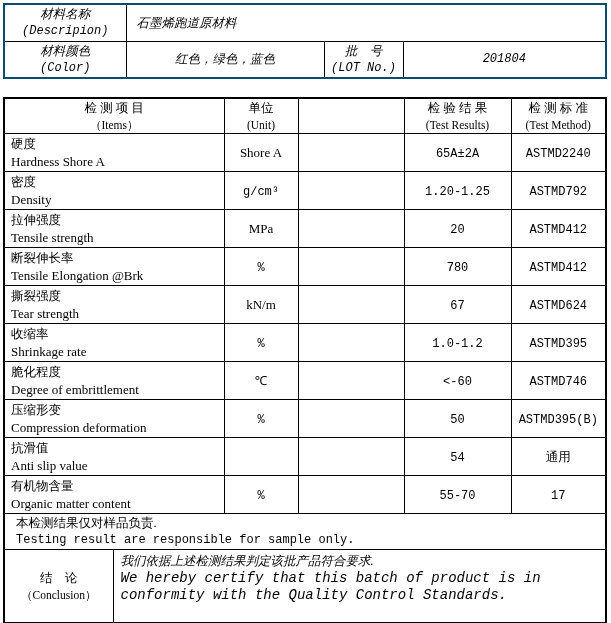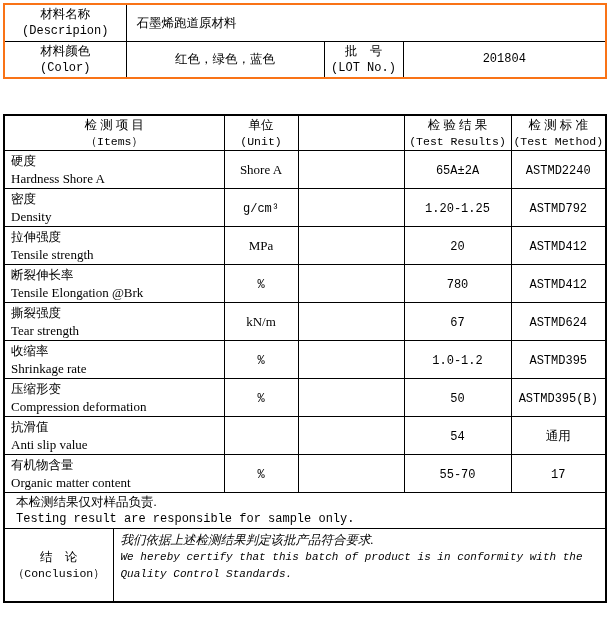--- a/index.html
+++ b/index.html
@@ -23,29 +23,30 @@
     padding: 0;
     font-weight: normal;
     overflow: hidden;
   }
   
   .info-table {
     position: absolute;
     left: 3px;
     top: 3px;
     width: 602px;
-    border: 2px solid #f97316;
+    border: 2px solid #0c4a6e;
+    font-style: italic;
   }
   .info-table tr.r1 { height: 37px; }
   .info-table tr.r2 { height: 34px; }
   
   .test-table {
     position: absolute;
     left: 3px;
-    top: 114px;
+    top: 97px;
     width: 602px;
     border: 2px solid #000000;
   }
   .r-head { height: 33px; }
   .r-data { height: 38px; }
   .r-note { height: 36px; }
   .r-conc { height: 73px; }
   
   .cn {
     font-family: "Liberation Serif", serif;
@@ -56,27 +57,27 @@
     font-family: "Liberation Serif", serif;
     font-size: 13px;
     line-height: 18px;
   }
   .mono {
     font-family: "Liberation Mono", monospace;
     font-size: 12px;
     line-height: 17px;
   }
   .mono-sm {
-    font-family: Liberation Mono, monospace;
+    font-family: Liberation Serif, serif;
     font-size: 11.5px;
     line-height: 16px;
   }
   .conclusion-en {
     font-family: "Liberation Mono", monospace;
-    font-size: 11px;
+    font-size: 14px;
     line-height: 17px;
   }
   .pre { white-space: pre; }
   .center { text-align: center; }
   .vtop { vertical-align: top; }
   .vmid { vertical-align: middle; }
   .pad-left-lg { padding-left: 10px; }
   .pad-top { padding-top: 9px; }
   .header-cell div { text-align: center; }
   .item-cell {
@@ -223,20 +224,30 @@
     <td colspan="2" class="item-cell">
       <div class="cn">收缩率</div>
       <div class="en-serif">Shrinkage rate</div>
     </td>
     <td class="center vmid"><span class="mono">%</span></td>
     <td></td>
     <td class="center vmid"><span class="mono">1.0-1.2</span></td>
     <td class="center vmid"><span class="mono">ASTMD395</span></td>
   </tr>
 
+  <tr class="r-data">
+    <td colspan="2" class="item-cell">
+      <div class="cn">脆化程度</div>
+      <div class="en-serif">Degree of embrittlement</div>
+    </td>
+    <td class="center vmid"><span class="cn">℃</span></td>
+    <td></td>
+    <td class="center vmid"><span class="mono">&lt;-60</span></td>
+    <td class="center vmid"><span class="mono">ASTMD746</span></td>
+  </tr>
 
   <tr class="r-data">
     <td colspan="2" class="item-cell">
       <div class="cn">压缩形变</div>
       <div class="en-serif">Compression deformation</div>
     </td>
     <td class="center vmid"><span class="mono">%</span></td>
     <td></td>
     <td class="center vmid"><span class="mono">50</span></td>
     <td class="center vmid"><span class="mono">ASTMD395(B)</span></td>

